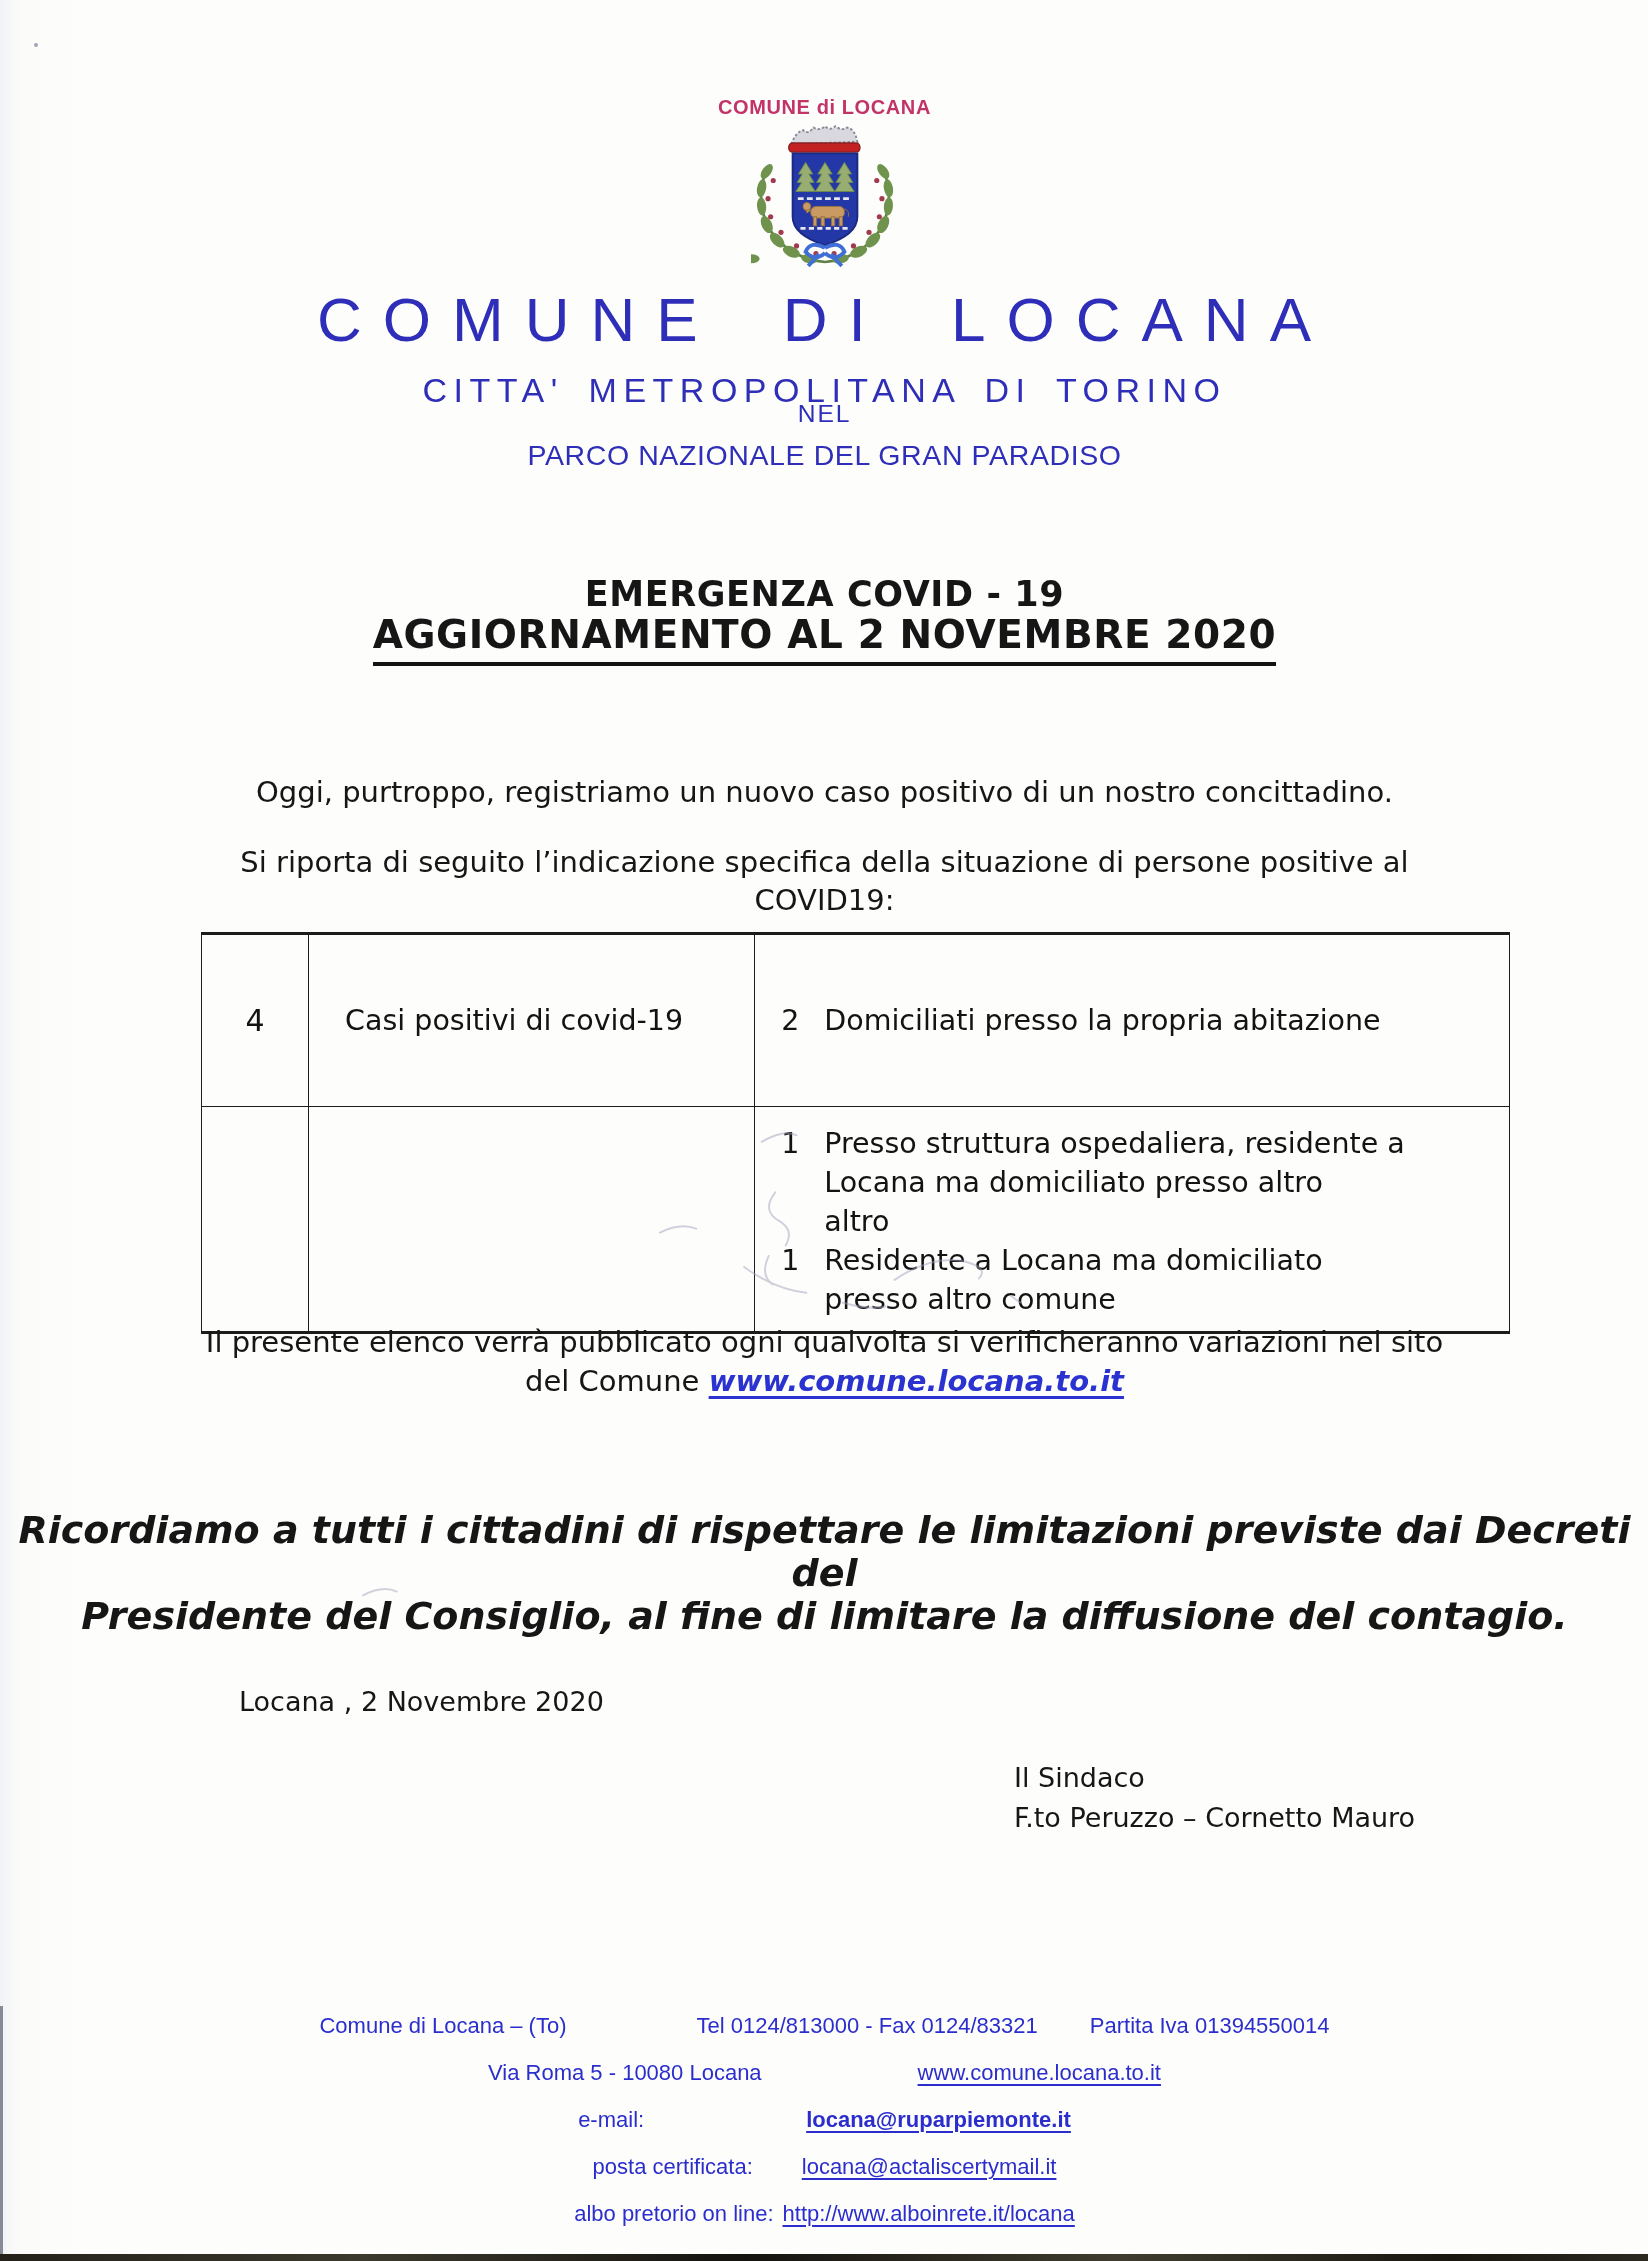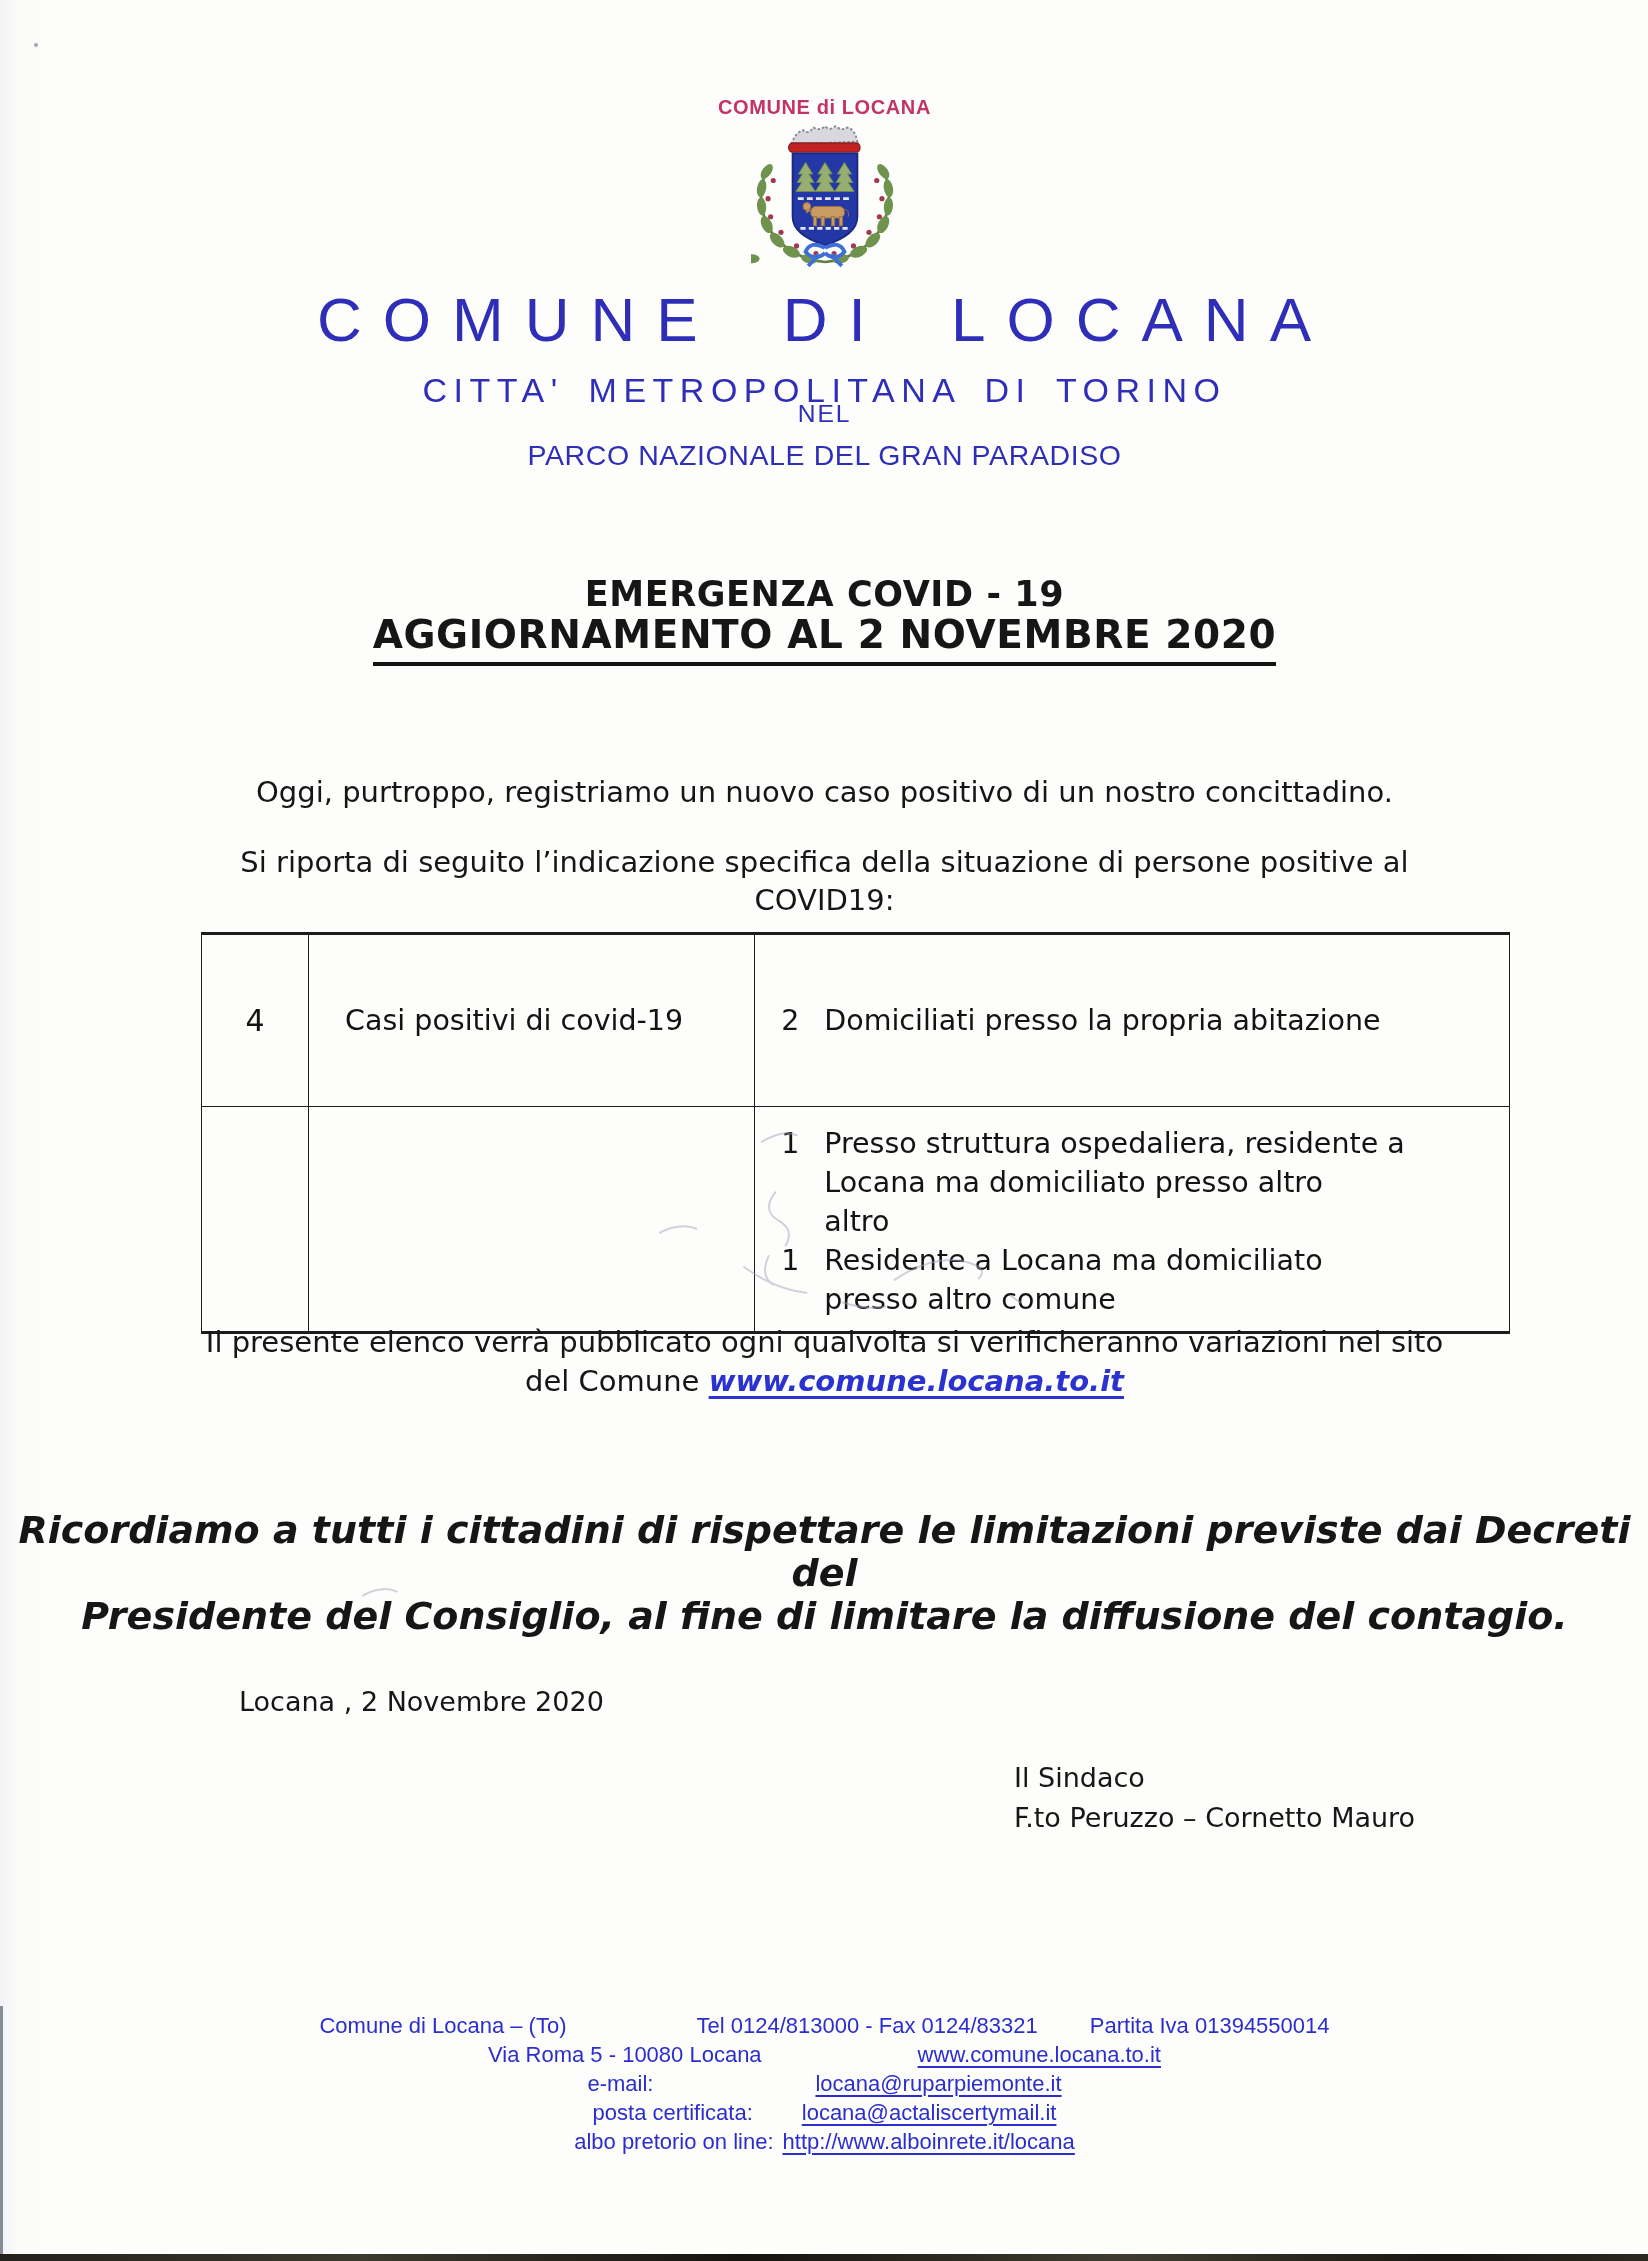--- a/index.html
+++ b/index.html
@@ -56,25 +56,25 @@
     text-decoration:underline;text-decoration-thickness:3.2px;text-underline-offset:5.2px;}
 
   
   .reminder{top:1509px;font-size:38px;line-height:43px;font-weight:bold;font-style:italic;}
 
   .place-date{top:1686px;left:239px;font-size:27px;}
   .signature{top:1758px;left:1014px;width:415px;text-align:left;font-size:27px;line-height:40px;}
 
   
   .footer{top:2013px;left:0;right:0;display:flex;flex-direction:column;align-items:center;
-    gap:3px;font-family:"Liberation Sans",sans-serif;font-size:22px;color:#2b2ecc;}
+    gap:21px;font-family:"Liberation Sans",sans-serif;font-size:22px;color:#2b2ecc;}
   .footer .frow{display:flex;align-items:baseline;white-space:nowrap;}
   .footer a{color:#2b2ecc;text-decoration:underline;text-decoration-thickness:1.9px;text-underline-offset:3.9px;}
   .g200{margin-left:130px;} .g80{margin-left:52px;} .g240{margin-left:156px;}
-  .g250{margin-left:162px;} .g75{margin-left:49px;} .g14{margin-left:9px;}
+  .g250{margin-left:162px;font-weight:bold;} .g75{margin-left:49px;} .g14{margin-left:9px;}
 
   
   .scan-bottom{left:0;right:0;bottom:0;height:7.1px;
     background:linear-gradient(90deg,#23211a,#3c3a2e 22%,#14130e 45%,#403d30 68%,#18160f 88%,#2b2920);}
   .scan-left{left:0;top:2006px;bottom:7.1px;width:2.6px;background:#6a7080;opacity:.8;}
   .speck{left:34px;top:43px;width:3.9px;height:3.9px;border-radius:50%;background:#8d8da6;opacity:.8;}
   .scribbles{left:0;top:0;pointer-events:none;}
 </style>
 </head>
 <body>

